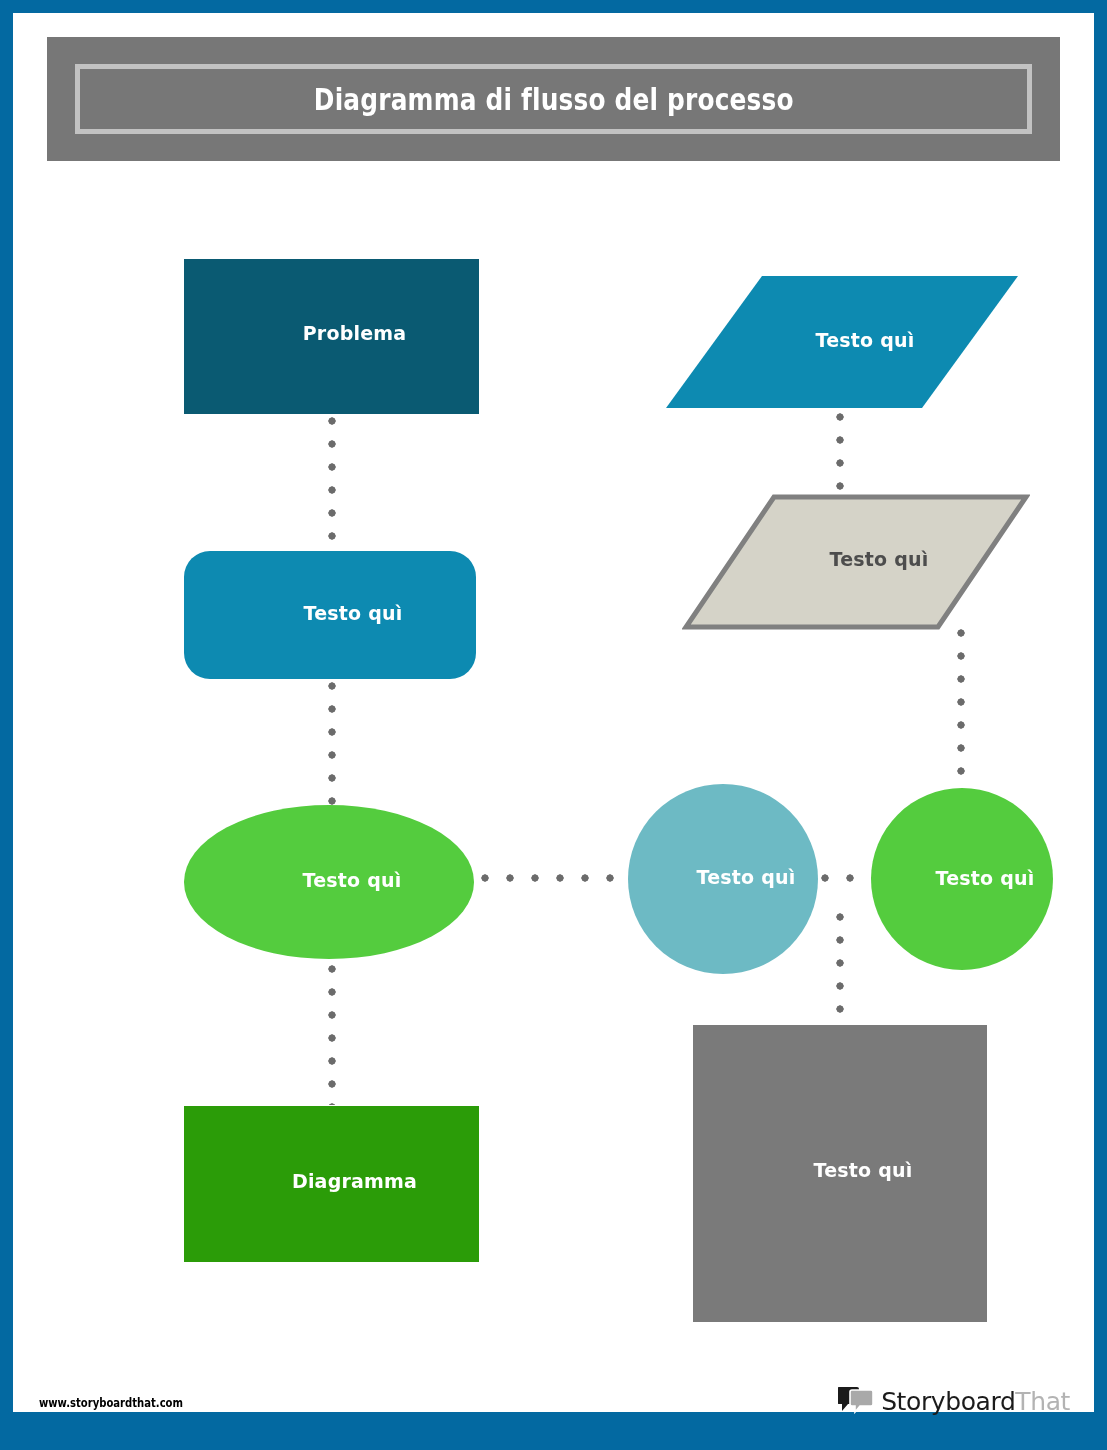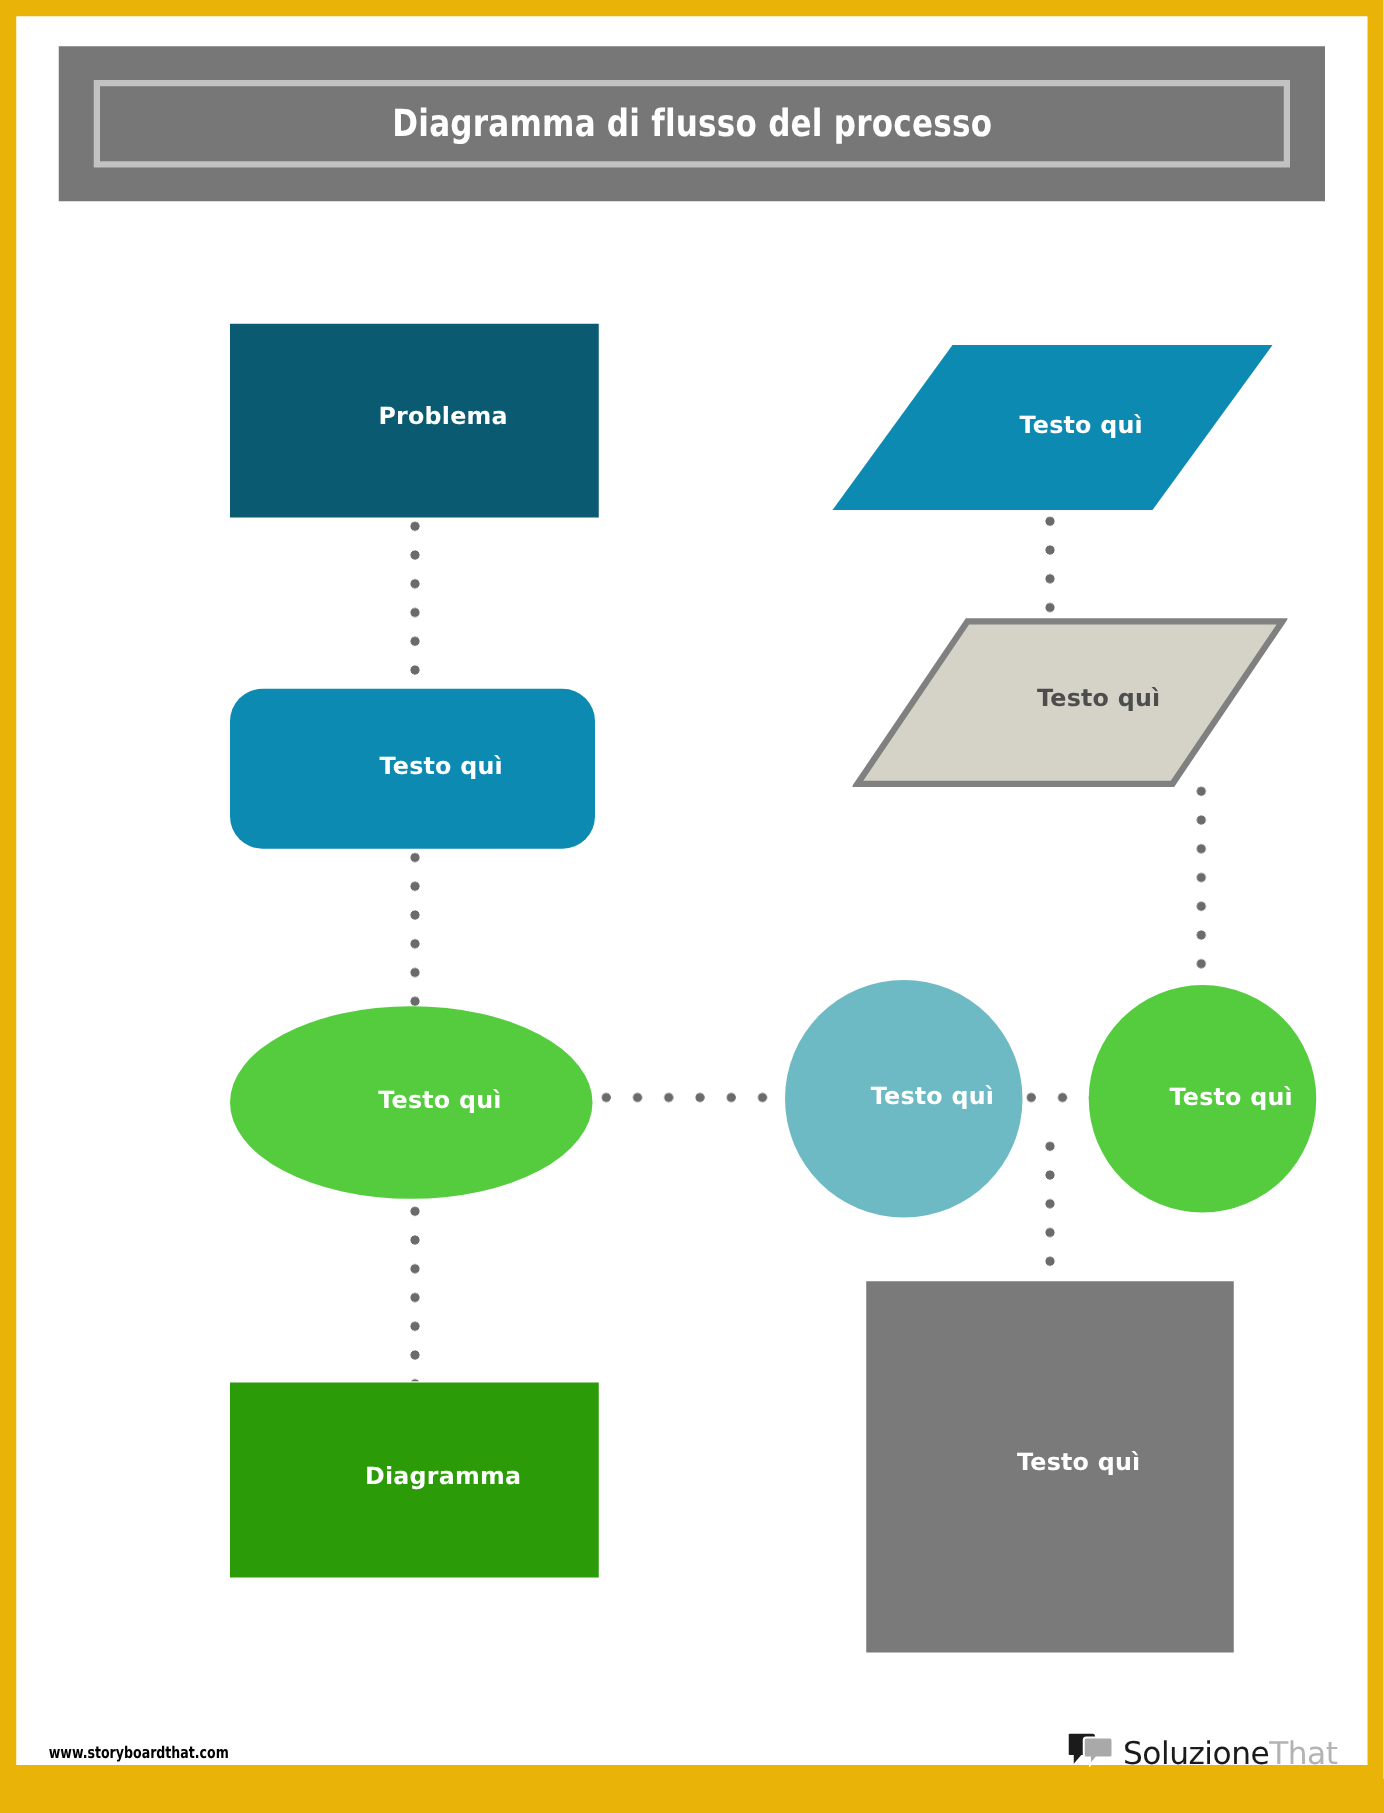--- a/index.html
+++ b/index.html
@@ -9,21 +9,21 @@
     background: #ffffff;
   }
   body {
     font-family: "Liberation Sans", sans-serif;
   }
 
   #poster {
     position: relative;
     width: 1107px;
     height: 1450px;
-    background: #eab308;
+    background: #0369a1;
     overflow: hidden;
   }
 
   
   .page {
     position: absolute;
     left: 13px;
     top: 13px;
     width: 1081px;
     height: 1399px;
@@ -315,17 +315,17 @@
 
     <div class="footer-url">www.storyboardthat.com</div>
 
     <div class="footer-logo">
       <span>
         <svg width="36" height="29" viewBox="0 0 36 29" aria-hidden="true">
           <path d="M1,2 h18 a2,2 0 0 1 2,2 v13 a2,2 0 0 1 -2,2 h-9 l-6,7 v-7 h-3 a2,2 0 0 1 -2,-2 v-13 a2,2 0 0 1 2,-2 z" fill="#1b1b1b"></path>
           <path d="M14,5 h19 a2,2 0 0 1 2,2 v12 a2,2 0 0 1 -2,2 h-11 l-5,6 v-6 h-3 a2,2 0 0 1 -2,-2 v-12 a2,2 0 0 1 2,-2 z" fill="#a9a9a9" stroke="#ffffff" stroke-width="1.6"></path>
         </svg>
       </span>
-      <span class="logo-word"><span class="b1">Soluzione</span><span class="b2">That</span></span>
+      <span class="logo-word"><span class="b1">Storyboard</span><span class="b2">That</span></span>
     </div>
 
   </div>
 </div>
 
 </body></html>

